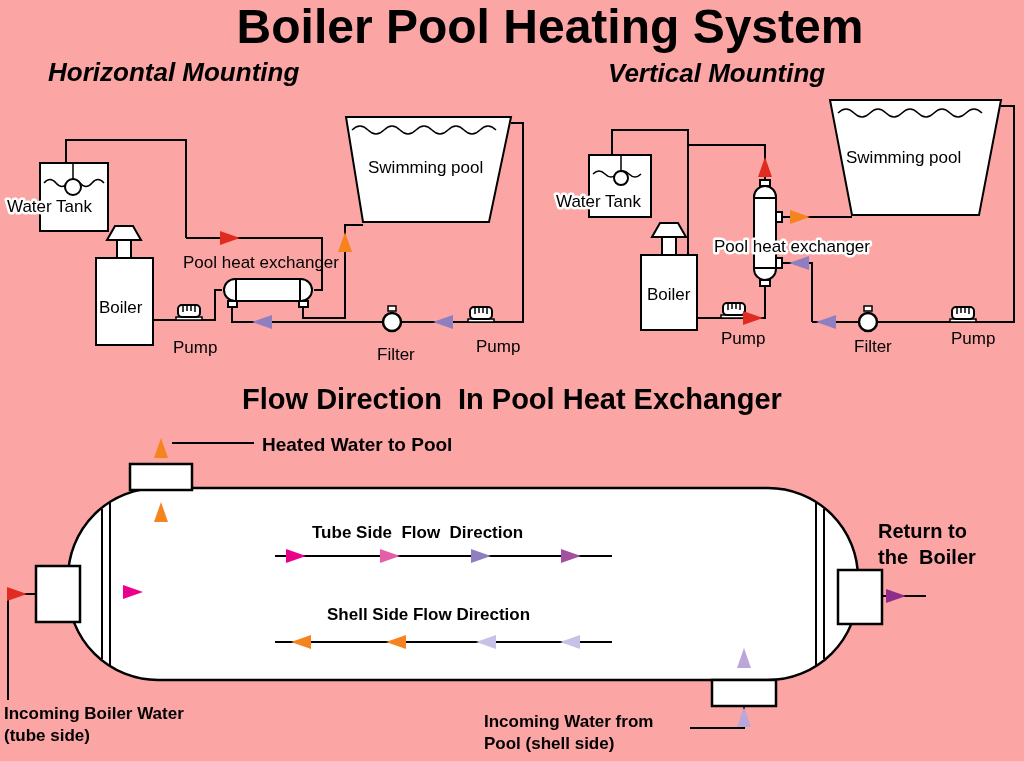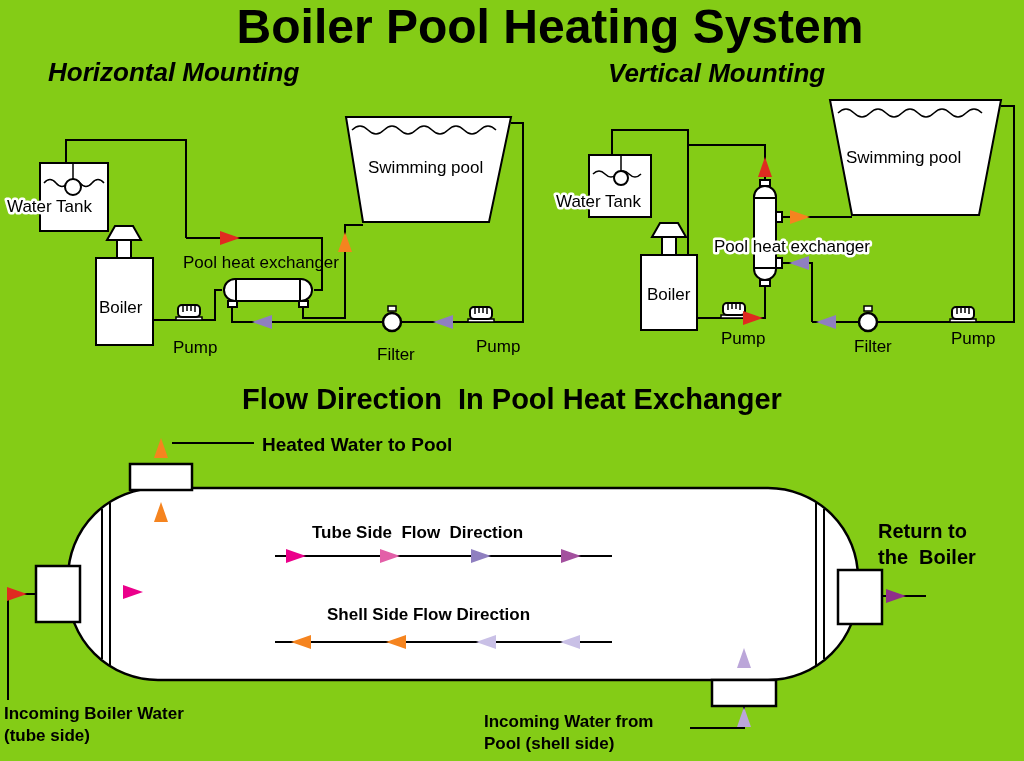--- a/index.html
+++ b/index.html
@@ -1,16 +1,16 @@
 <!DOCTYPE html>
 <html><head>
 <meta charset="utf-8">
 <style>
   html,body{margin:0;padding:0;background:#fff;}
-  #canvas{width:1024px;height:761px;background:#84cc16;overflow:hidden;position:relative;}
+  #canvas{width:1024px;height:761px;background:#fca5a5;overflow:hidden;position:relative;}
   svg{display:block;}
   text{font-family:"Liberation Sans","DejaVu Sans",sans-serif;fill:#000;white-space:pre;}
   .title{font-size:48px;font-weight:bold;}
   .heading{font-size:26px;font-weight:bold;font-style:italic;}
   .flow-heading{font-size:29px;font-weight:bold;}
   .lbl{font-size:17px;}
   .blbl{font-size:17px;font-weight:bold;}
   .blbl-lg{font-size:19px;font-weight:bold;}
   .blbl-xl{font-size:20px;font-weight:bold;}
   .halo{paint-order:stroke;stroke:#fff;stroke-width:5px;stroke-linejoin:round;}

